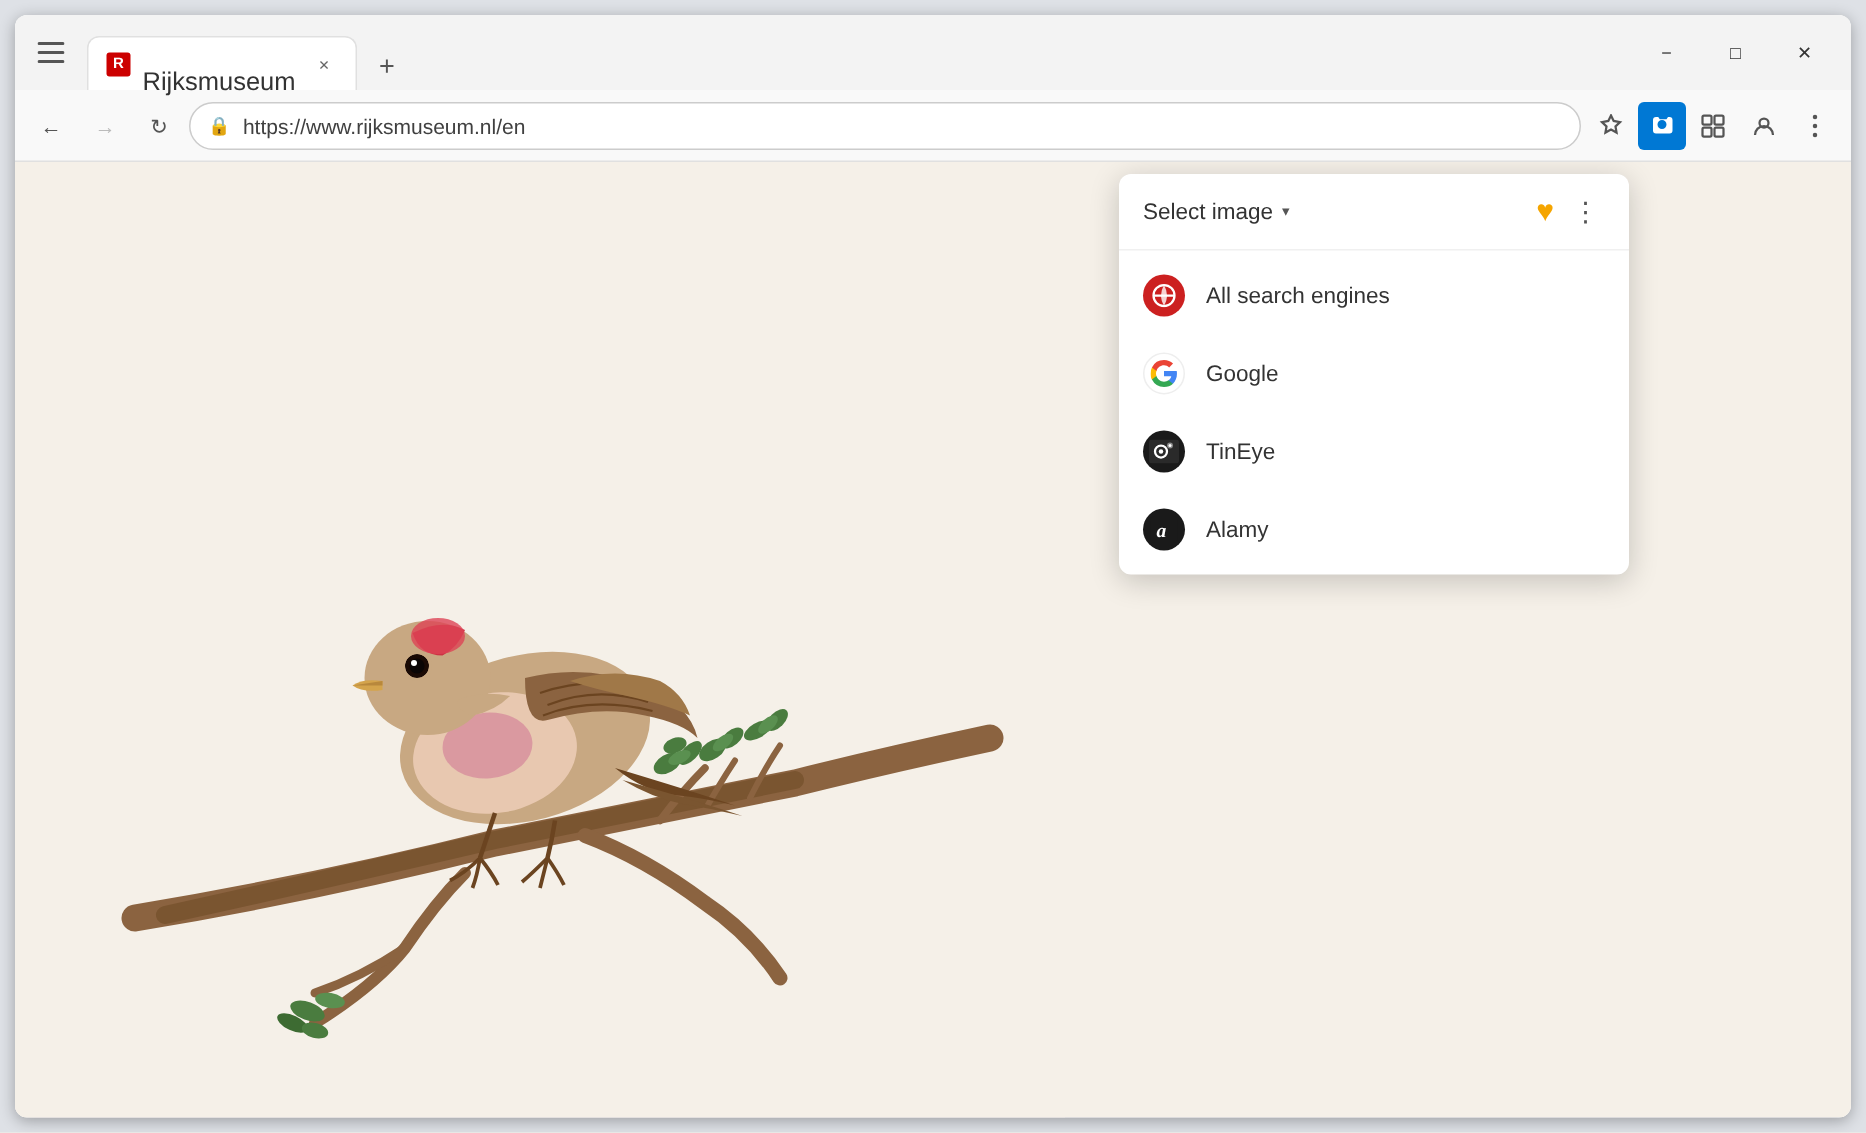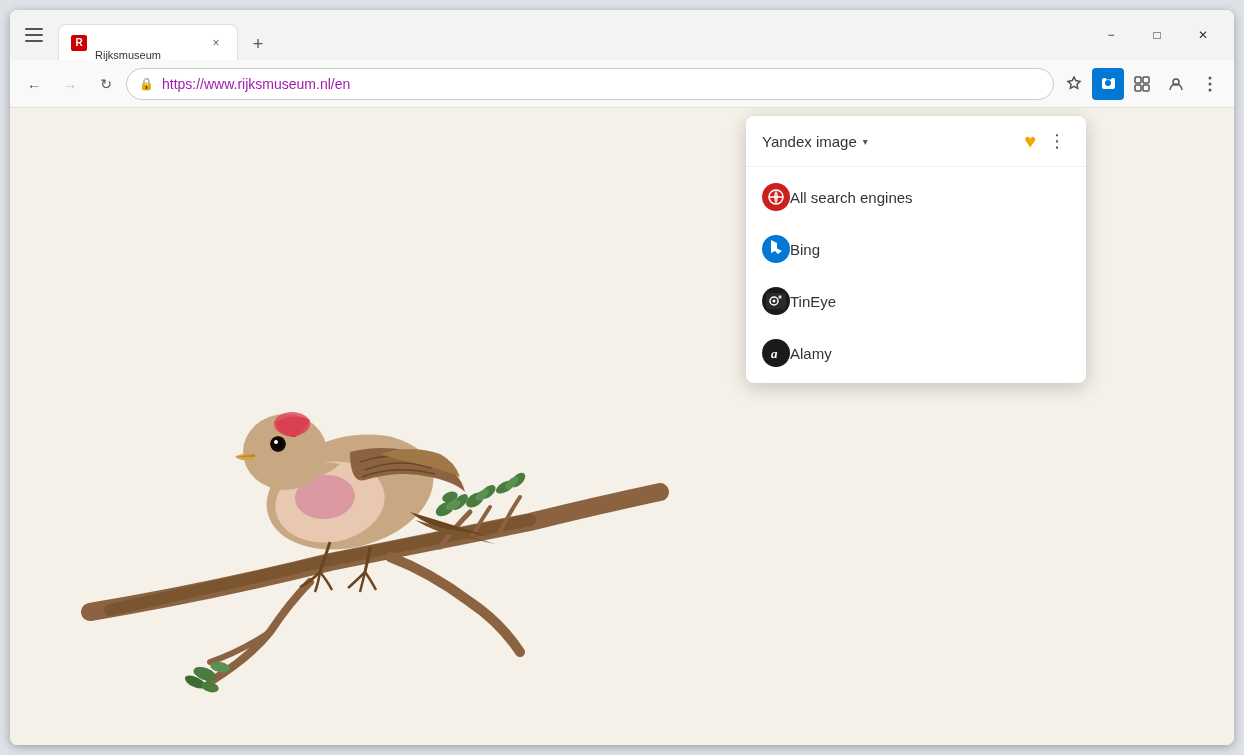--- a/index.html
+++ b/index.html
@@ -77,21 +77,21 @@
       display: flex; align-items: center; justify-content: center;
       color: white; font-size: 10px; font-weight: bold;
       flex-shrink: 0;
     }
 
     .tab-title {
       flex: 1;
       white-space: nowrap;
       overflow: hidden;
       text-overflow: ellipsis;
-      font-size: 11px;
+      font-size: 17px;
       margin-top: 24px;
     }
 
     .tab-close {
       width: 18px; height: 18px;
       display: flex; align-items: center; justify-content: center;
       border-radius: 50%;
       font-size: 12px;
       color: #666;
       cursor: pointer;
@@ -161,21 +161,21 @@
 
     .url-lock-icon {
       color: #666;
       font-size: 12px;
       flex-shrink: 0;
     }
 
     .url-text {
       flex: 1;
       font-size: 14px;
-      color: #a21caf;
+      color: #404040;
     }
 
     .toolbar-actions {
       display: flex;
       align-items: center;
       gap: 2px;
     }
 
     .toolbar-btn {
       width: 32px; height: 32px;
@@ -277,20 +277,21 @@
       padding: 2px 4px;
     }
 
     .engine-list {
       padding: 4px 0;
     }
 
     .engine-item {
       display: flex;
       align-items: center;
+      gap: 14px;
       padding: 12px 16px;
       cursor: pointer;
       transition: background 0.1s;
     }
 
     .engine-icon {
       width: 28px;
       height: 28px;
       border-radius: 50%;
       display: flex;
@@ -490,21 +491,21 @@
             <path d="M355 460 Q362 470 366 478" stroke="#6b4420" stroke-width="2.5"></path>
           </g>
         </svg>
       </div>
     </div>
 
     <div class="search-dropdown">
 
       <div class="dropdown-header">
         <div class="select-image-btn">
-          <span>Yandex image</span>
+          <span>Select image</span>
           <span class="dropdown-arrow">▾</span>
         </div>
         <div class="header-actions">
           <span class="heart-icon">♥</span>
           <span class="more-btn">⋮</span>
         </div>
       </div>
 
       <div class="engine-list">
 
@@ -512,29 +513,32 @@
           <div class="engine-icon icon-all">
             <svg width="16" height="16" viewBox="0 0 16 16" fill="white">
               <circle cx="8" cy="8" r="7" fill="none" stroke="white" stroke-width="1.5"></circle>
               <path d="M8 1 Q12 8 8 15 Q4 8 8 1" fill="white" opacity="0.8"></path>
               <line x1="1" y1="8" x2="15" y2="8" stroke="white" stroke-width="1.5"></line>
             </svg>
           </div>
           <span class="engine-name">All search engines</span>
         </div>
 
-
         <div class="engine-item">
-          <div class="engine-icon icon-bing">
-            <svg width="16" height="18" viewBox="0 0 16 18" fill="white">
-              <path d="M3 0 L3 13 L7 11 L10 14 L14 11 L9 8.5 L9 3z"></path>
+          <div class="engine-icon icon-google">
+            <svg width="18" height="18" viewBox="0 0 18 18">
+              <path d="M17.64 9.2c0-.637-.057-1.251-.164-1.84H9v3.481h4.844c-.209 1.125-.843 2.078-1.796 2.717v2.258h2.908c1.702-1.567 2.684-3.875 2.684-6.615z" fill="#4285F4"></path>
+              <path d="M9 18c2.43 0 4.467-.806 5.956-2.184l-2.908-2.258c-.806.54-1.837.86-3.048.86-2.344 0-4.328-1.584-5.036-3.711H.957v2.332A8.997 8.997 0 009 18z" fill="#34A853"></path>
+              <path d="M3.964 10.707A5.41 5.41 0 013.682 9c0-.593.102-1.17.282-1.707V4.961H.957A8.996 8.996 0 000 9c0 1.452.348 2.827.957 4.039l3.007-2.332z" fill="#FBBC05"></path>
+              <path d="M9 3.58c1.321 0 2.508.454 3.44 1.345l2.582-2.58C13.463.891 11.426 0 9 0A8.997 8.997 0 00.957 4.961L3.964 7.293C4.672 5.166 6.656 3.58 9 3.58z" fill="#EA4335"></path>
             </svg>
           </div>
-          <span class="engine-name">Bing</span>
-        </div>
+          <span class="engine-name">Google</span>
+        </div>
+
 
 
 
 
         <div class="engine-item">
           <div class="engine-icon icon-tineye">
             <svg width="20" height="16" viewBox="0 0 20 16">
               <rect width="20" height="16" rx="2" fill="#2a2a2a"></rect>
               <circle cx="8" cy="8" r="4" fill="none" stroke="white" stroke-width="1.5"></circle>
               <circle cx="8" cy="8" r="1.5" fill="white"></circle>

